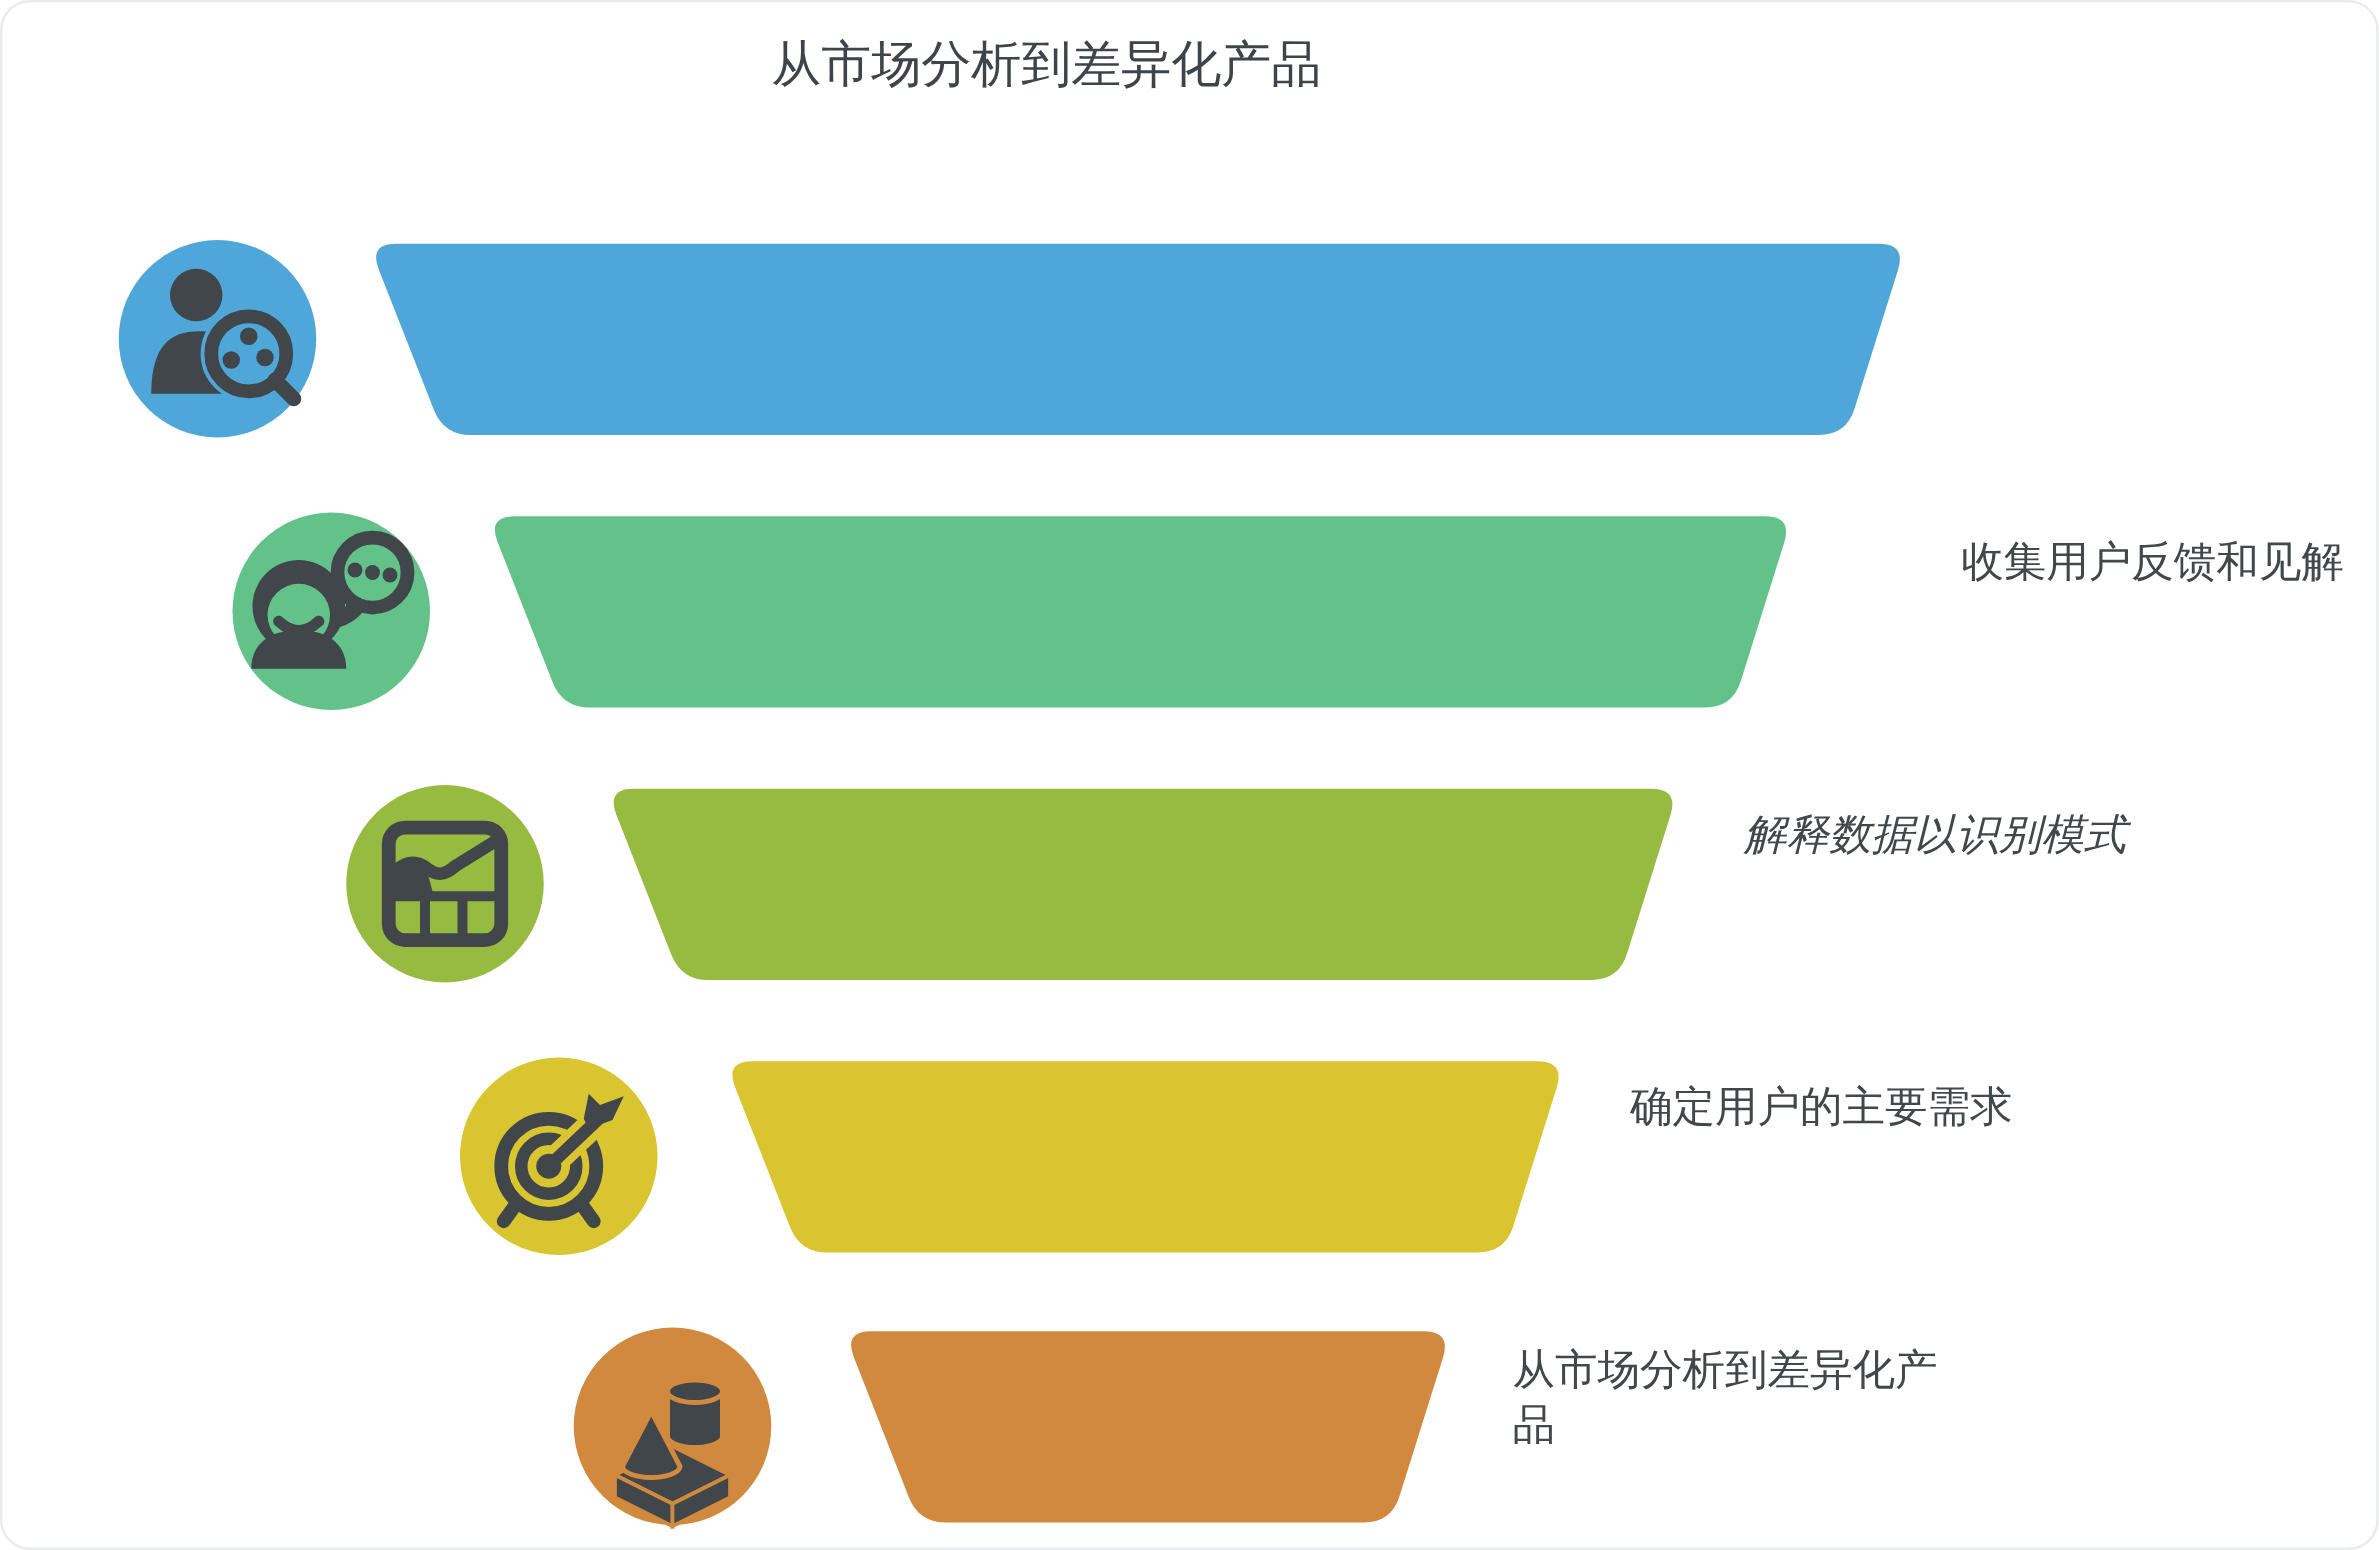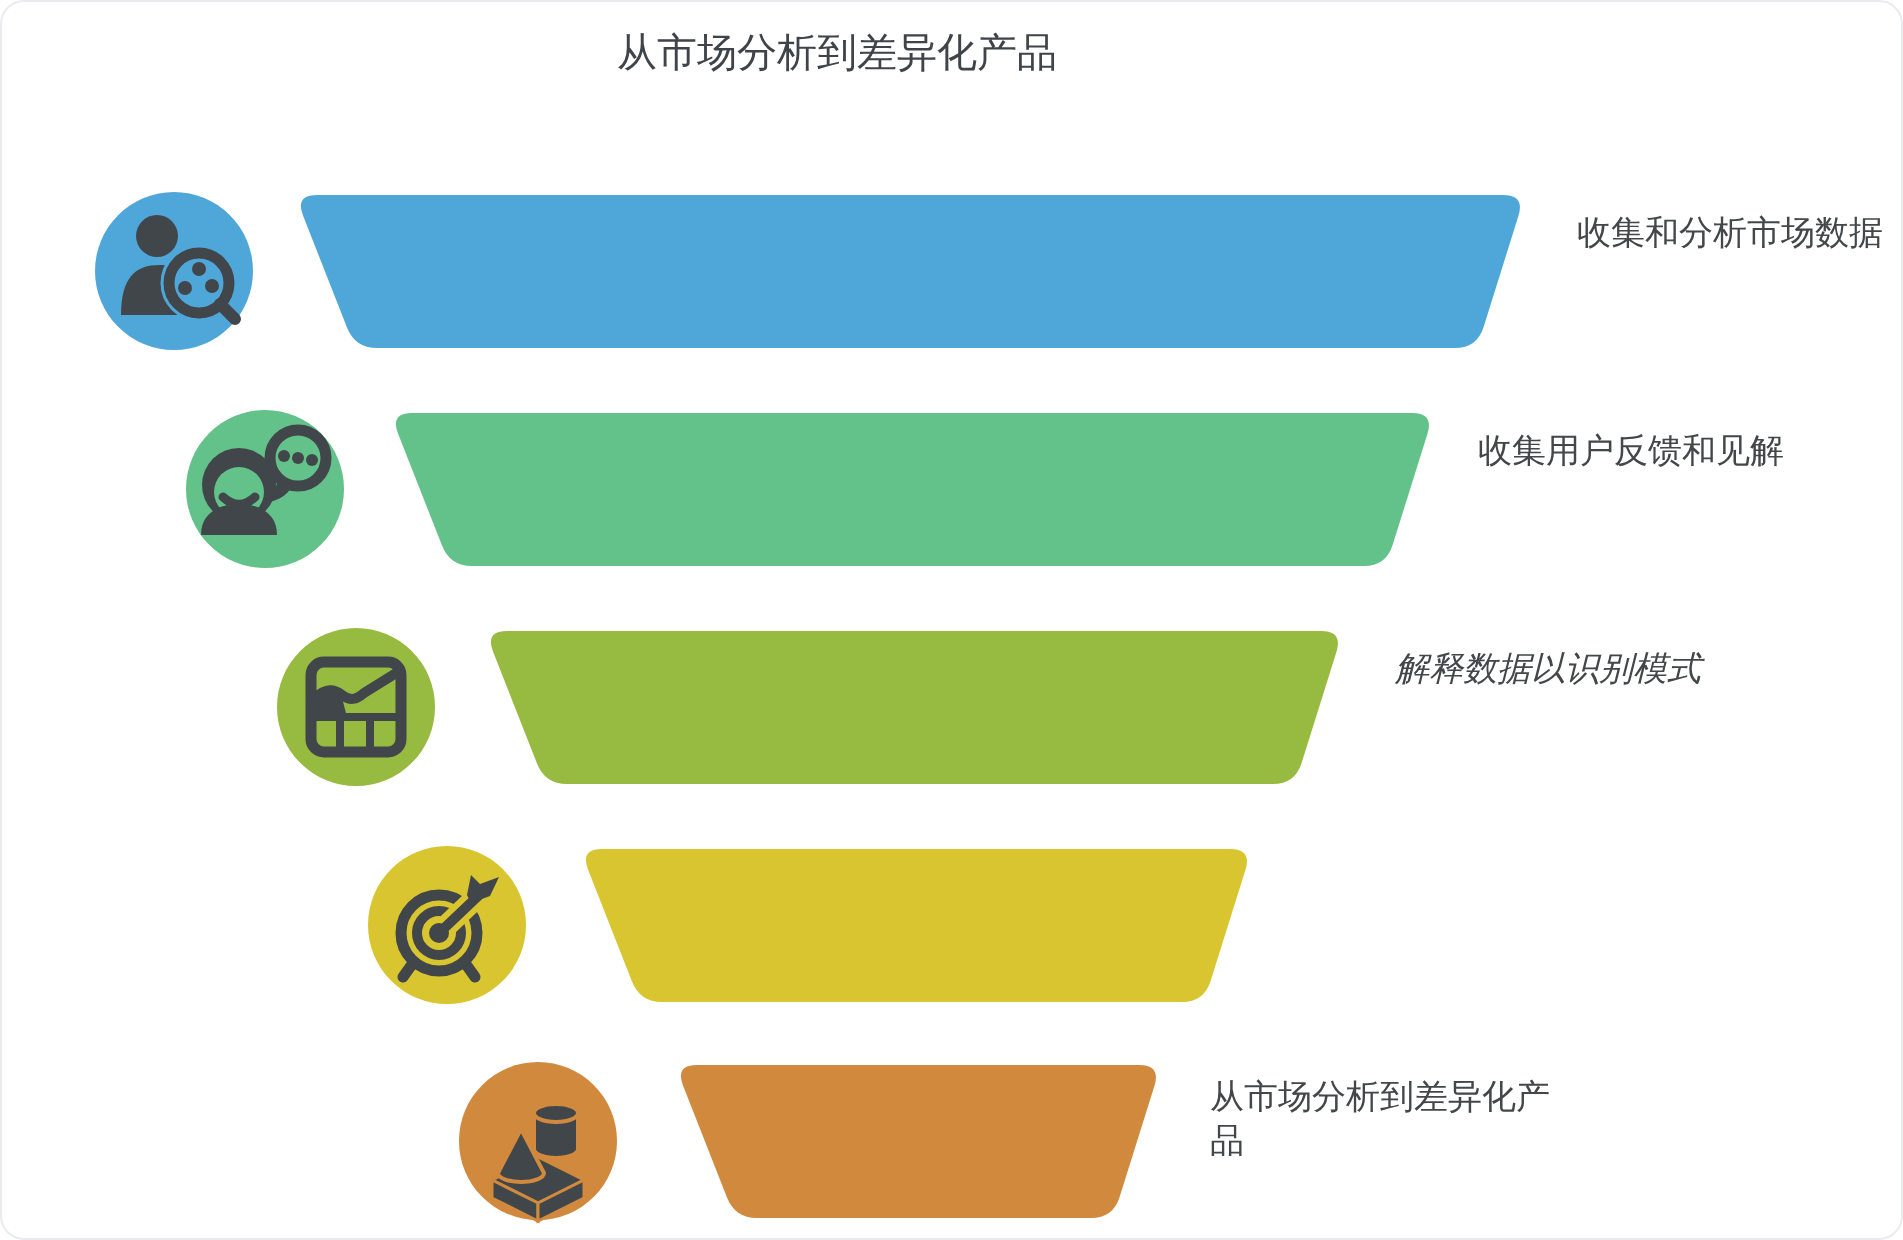--- a/index.html
+++ b/index.html
@@ -21,21 +21,21 @@
     color:var(--title-color,#3e4449);
     white-space:nowrap;
   }
   .stage-label{
     position:absolute;
     font-size:34px; line-height:44px;
     color:var(--label-color,#434749);
     white-space:nowrap;
   }
   .stage-label.l0{ left:1575px; top:208px; }
-  .stage-label.l1{ left:1476px; top:426px; }
+  .stage-label.l1{ left:1567px; top:426px; }
   .stage-label.l2{ left:1393px; top:644px;font-style:italic; }
   .stage-label.l3{ left:1302px; top:862px; }
   .stage-label.l4{ left:1208px; top:1072px; width:352px; white-space:normal; }
   svg.funnel{ position:absolute; left:0; top:0; }
   .dk{ fill:var(--glyph,#41464b); }
   .dks{ stroke:var(--glyph,#41464b); fill:none; }
 </style>
 </head>
 <body>
 
@@ -112,17 +112,17 @@
         <polygon class="dk" points="0,16 46,39 0,62 -46,39" stroke="var(--bg)" stroke-width="3"></polygon>
         <polygon class="dk" points="-46,39 0,62 0,80 -46,57" stroke="var(--bg)" stroke-width="3"></polygon>
         <polygon class="dk" points="0,62 46,39 46,57 0,80" stroke="var(--bg)" stroke-width="3"></polygon>
         <path class="dk" stroke="var(--bg)" stroke-width="4" d="M-4 -28 L-4 8 A22 9 0 0 0 40 8 L40 -28 Z"></path>
         <ellipse cx="18" cy="-28" rx="22" ry="9" class="dk" stroke="var(--bg)" stroke-width="4"></ellipse>
         <path class="dk" stroke="var(--bg)" stroke-width="4" d="M-17 -12 L-40 32 A23 9 0 0 0 6 32 Z"></path>
       </g>
     </g>
   </svg>
 
-  <div class="stage-label l0">收集和分析市场数据</div>
   <div class="stage-label l1">收集用户反馈和见解</div>
   <div class="stage-label l2">解释数据以识别模式</div>
+  <div class="stage-label l3">确定用户的主要需求</div>
   <div class="stage-label l4">从市场分析到差异化产品</div>
 </div>
 
 </body></html>

